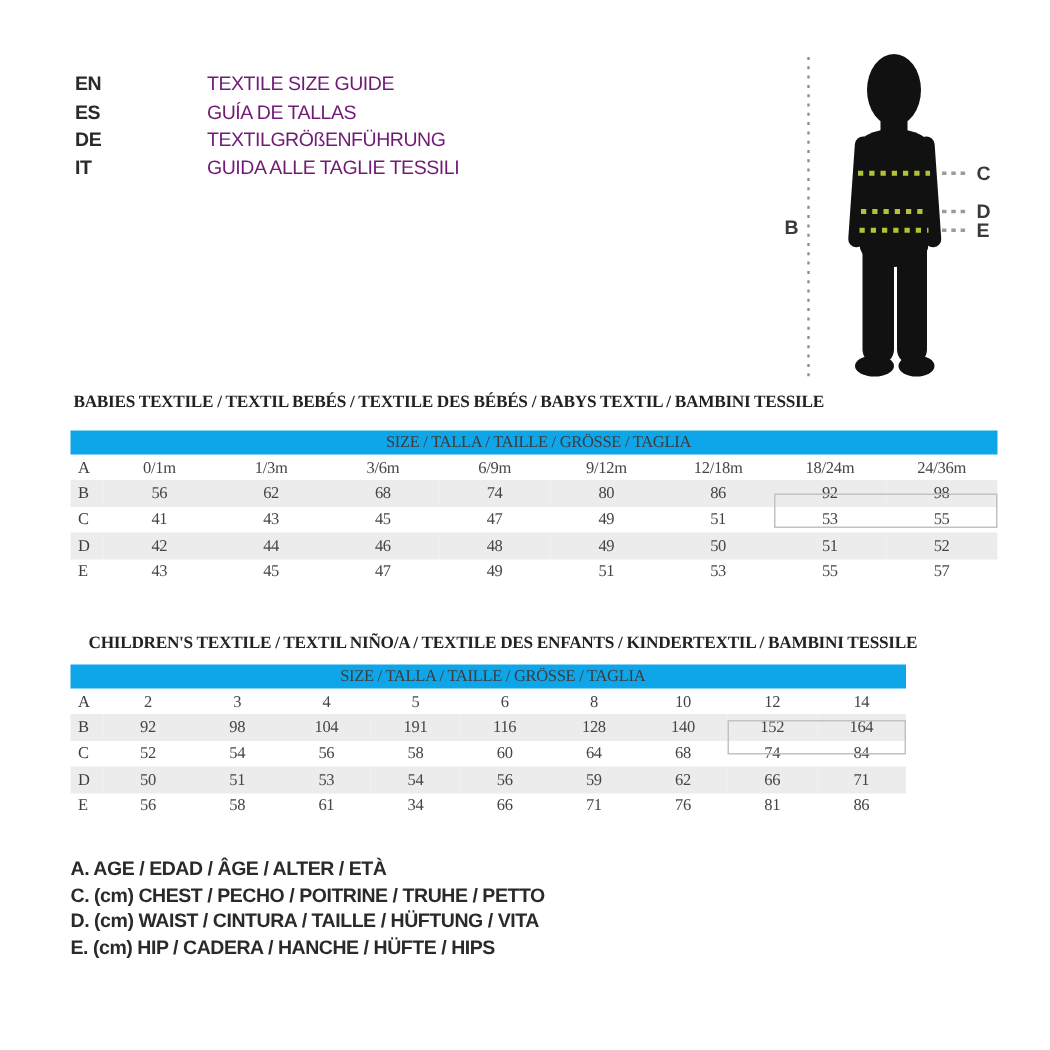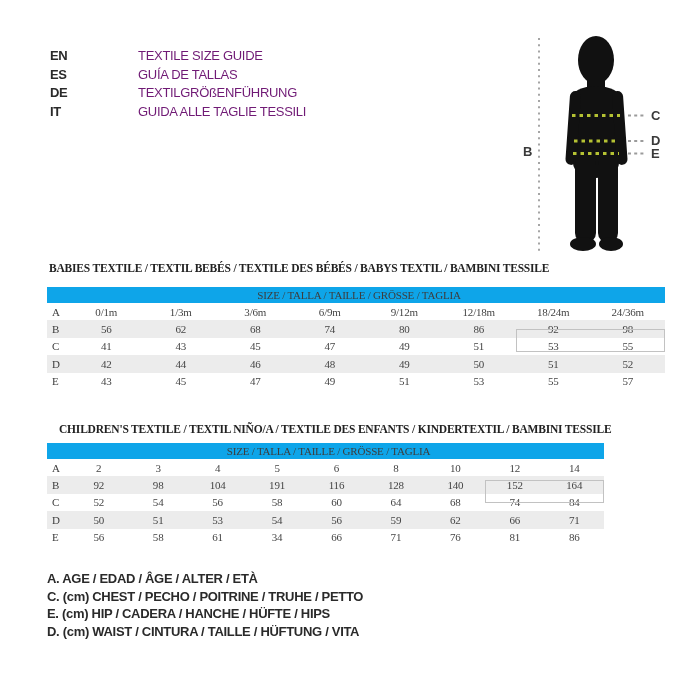--- a/index.html
+++ b/index.html
@@ -259,15 +259,15 @@
           </tr>
         </tbody>
     </table>
     <div class="hl-box"></div>
   </div>
 </div>
 
 <div class="abs legend">
     <div class="legend-row">A. AGE / EDAD / ÂGE / ALTER / ETÀ</div>
     <div class="legend-row">C. (cm) CHEST / PECHO / POITRINE / TRUHE / PETTO</div>
+    <div class="legend-row">D. (cm) WAIST / CINTURA / TAILLE / HÜFTUNG / VITA</div>
     <div class="legend-row">E. (cm) HIP / CADERA / HANCHE / HÜFTE / HIPS</div>
-    <div class="legend-row">D. (cm) WAIST / CINTURA / TAILLE / HÜFTUNG / VITA</div>
   </div>
 
 </body></html>

